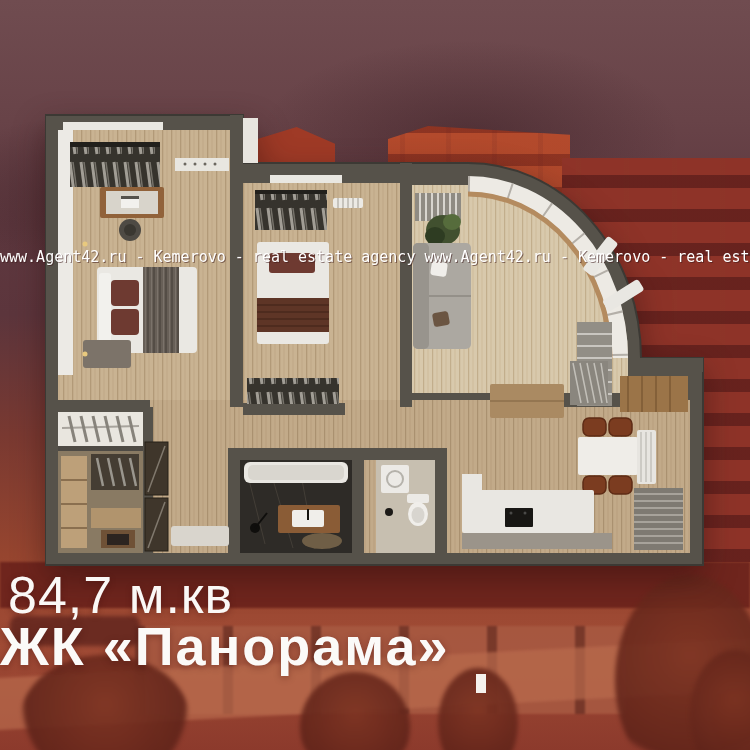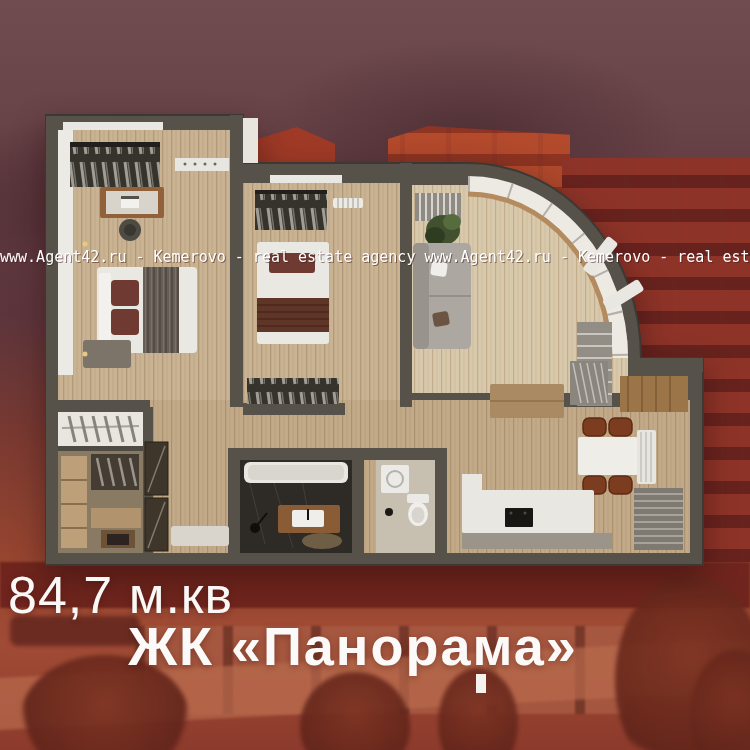--- a/index.html
+++ b/index.html
@@ -49,21 +49,21 @@
   
   .plan{left:45px;top:112px;width:660px;height:455px;
     filter:drop-shadow(0 12px 16px rgba(40,10,10,.45));}
 
   
   .watermark{left:0;top:246px;width:750px;height:22px;line-height:22px;
     font-family:"DejaVu Sans Mono",monospace;font-size:15px;color:#ffffff;
     white-space:nowrap;overflow:hidden;text-shadow:1px 1px 0 rgba(60,25,25,.55);z-index:6;}
   .area{left:8px;top:569px;width:655px;font-size:52px;line-height:1;
     letter-spacing:1px;color:#faf8f6;text-shadow:0 2px 6px rgba(60,12,12,.35);z-index:7;}
-  .title{left:0;top:619px;width:706px;text-align:center;font-weight:bold;font-size:54px;
+  .title{left:0;top:619px;width:706px;font-weight:bold;font-size:54px;
     line-height:1;letter-spacing:2px;color:#fbfaf8;
     text-shadow:0 2px 7px rgba(60,12,12,.35);z-index:7;}
 </style>
 </head>
 <body>
 
 <div class="stage">
 
   <div class="abs backdrop"></div>
   <div class="abs cloud c1"></div>

